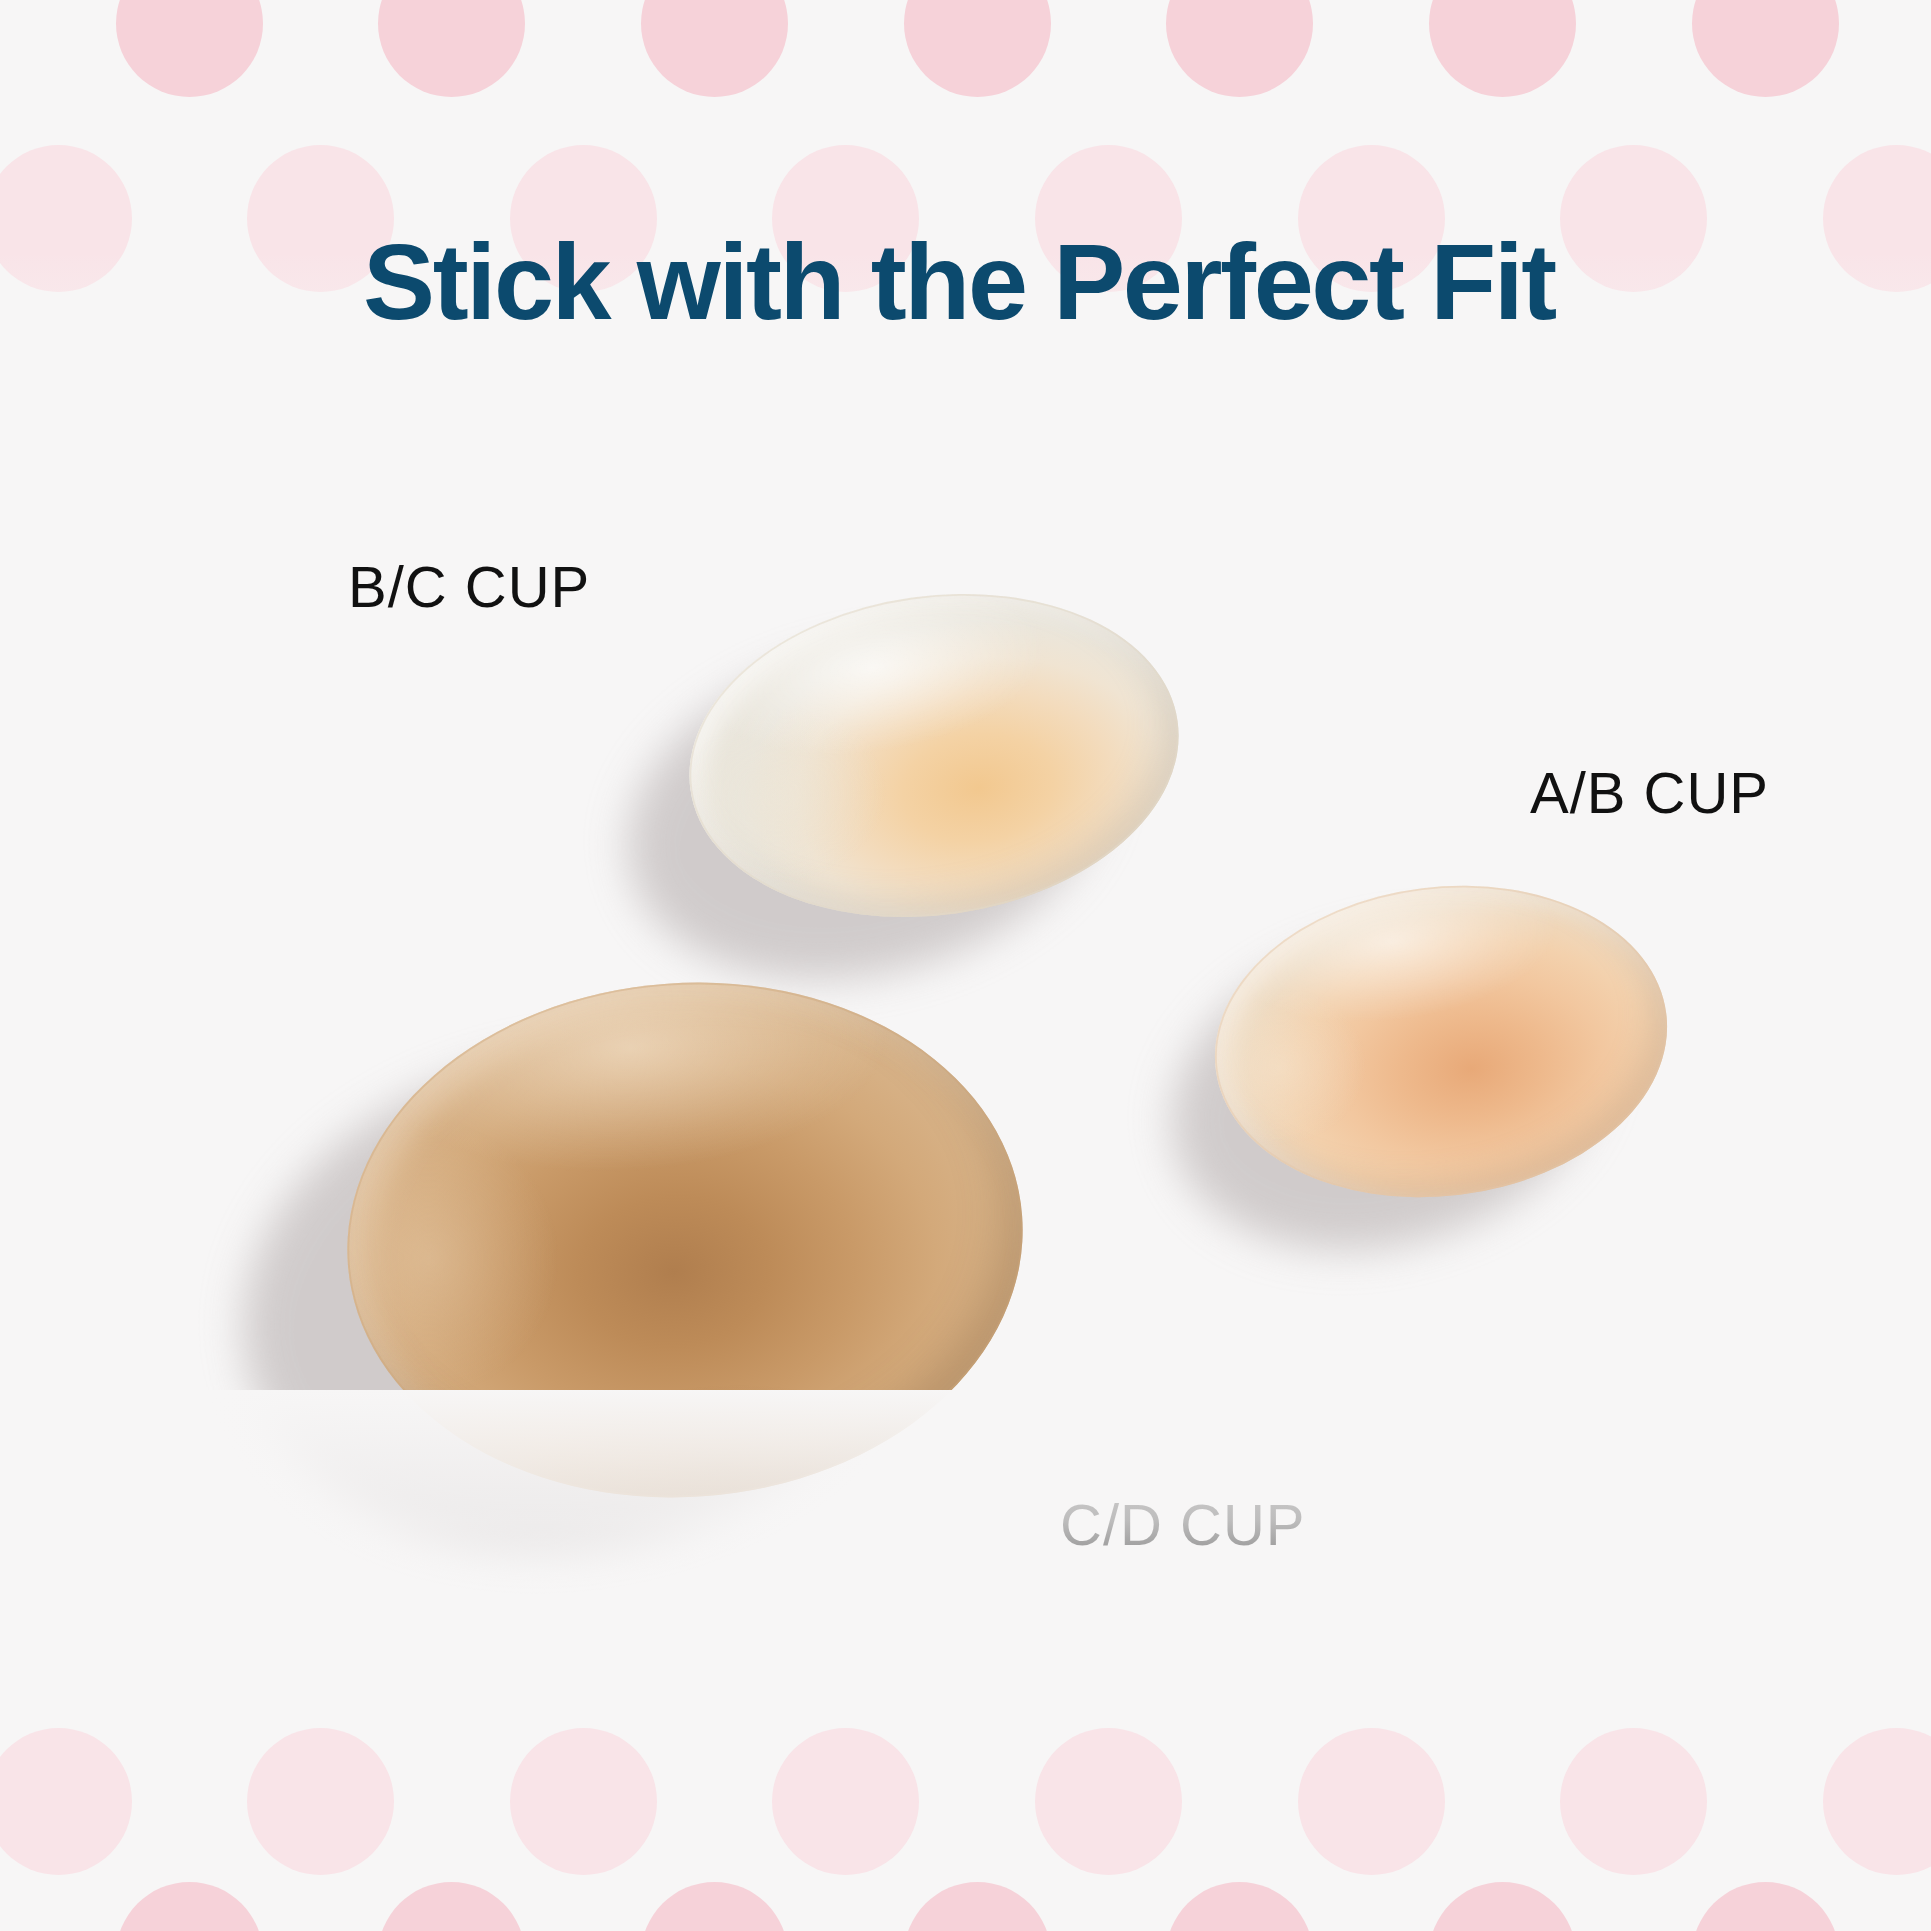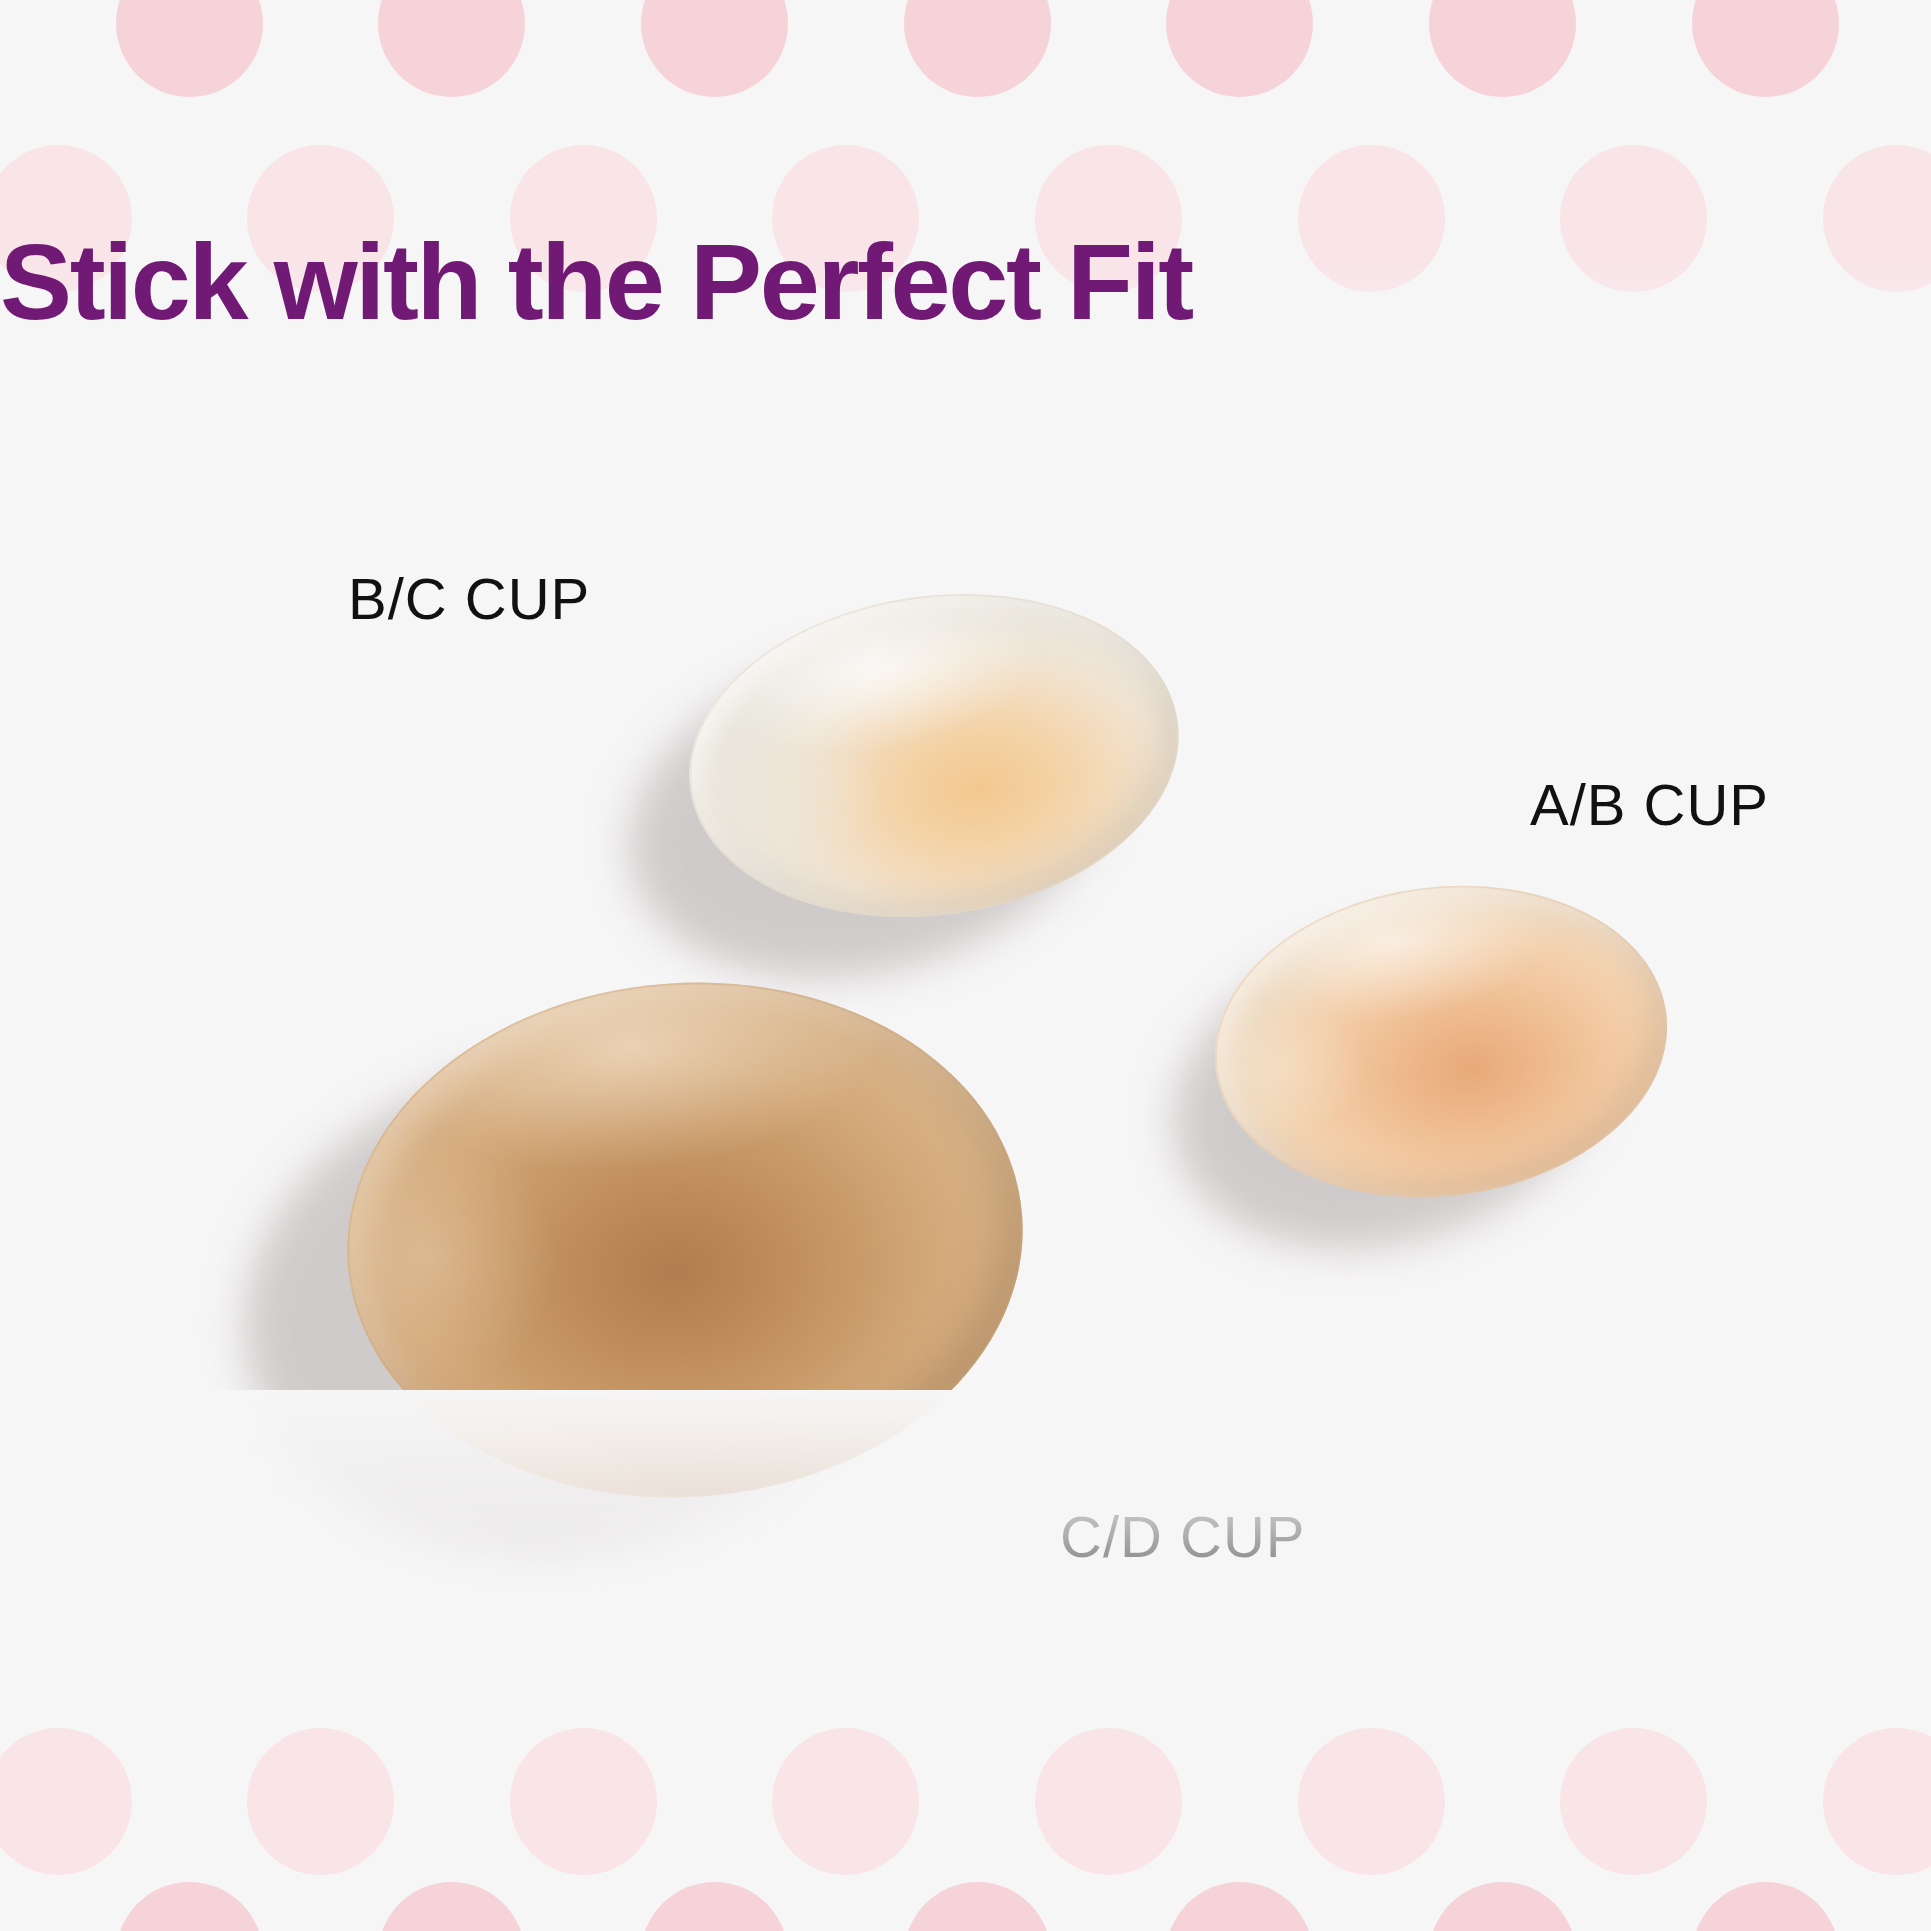--- a/index.html
+++ b/index.html
@@ -54,39 +54,38 @@
     background: linear-gradient(to top, rgba(247,246,246,0) 0%, rgba(247,246,246,0.75) 55%, #f7f6f6 100%);
     z-index: 2;
   }
 
   
   #page-title {
     position: absolute;
     left: 0;
     right: 13px;
     top: 228px;
-    text-align: left;
+    text-align: center;
     font-size: 108px;
     font-weight: 700;
     letter-spacing: -2.4px;
-    color: #701a75;
+    color: #0c4a6e;
     line-height: 1;
     white-space: nowrap;
   }
 
   
   .size-label {
     position: absolute;
     font-size: 58px;
     font-weight: 400;
     letter-spacing: 1px;
     color: #111111;
     white-space: nowrap;
     line-height: 1;
-    margin-top: 12px;
   }
   #label-bc { left: 348px; top: 558px; }
   #label-ab { left: 1530px; top: 764px; }
   #label-cd { left: 1060px; top: 1496px; }
 
   
   .product {
     position: absolute;
   }
   .product .shadow {

